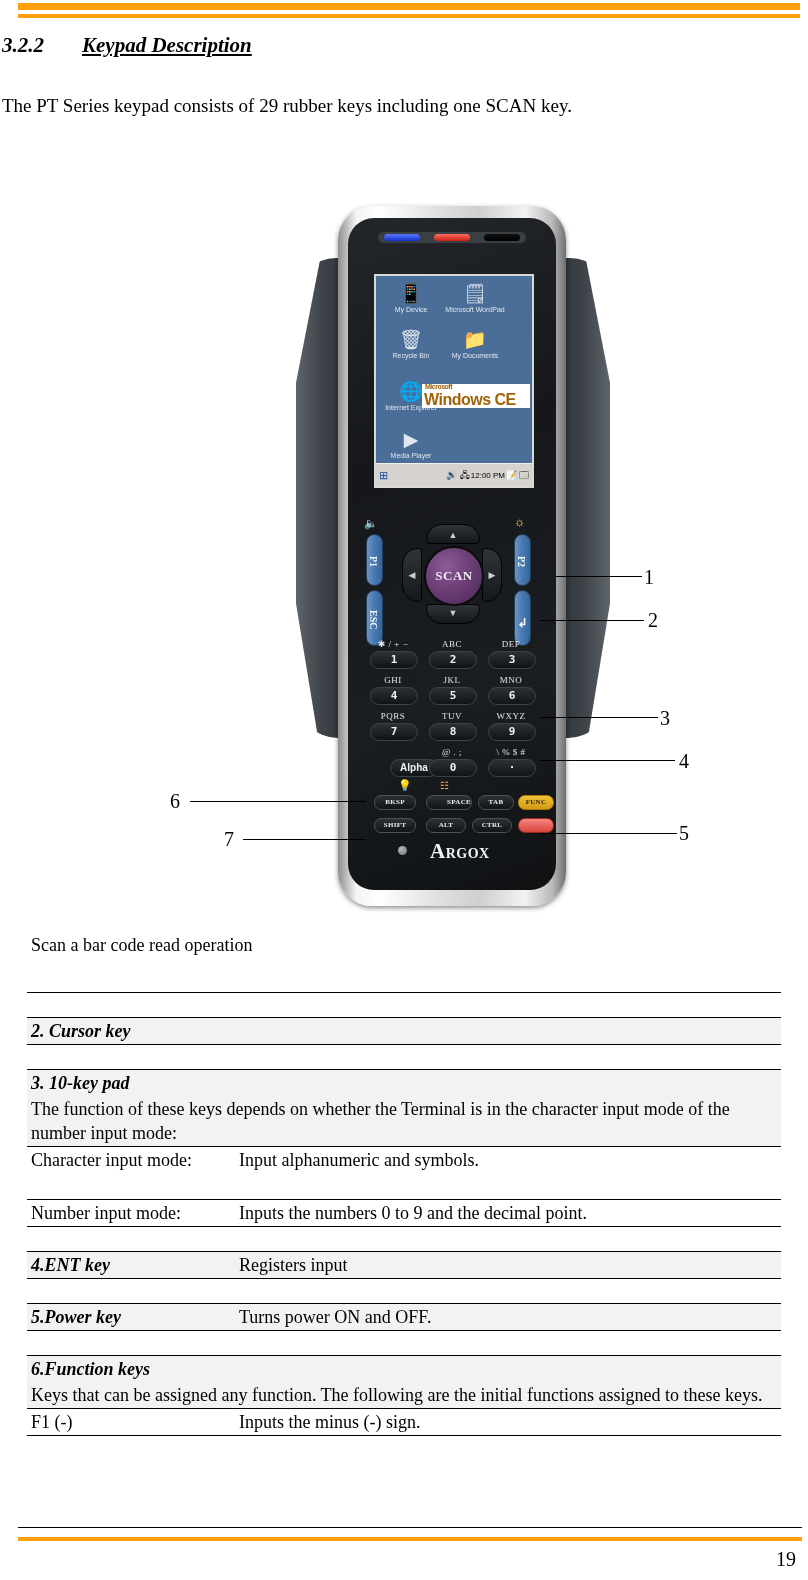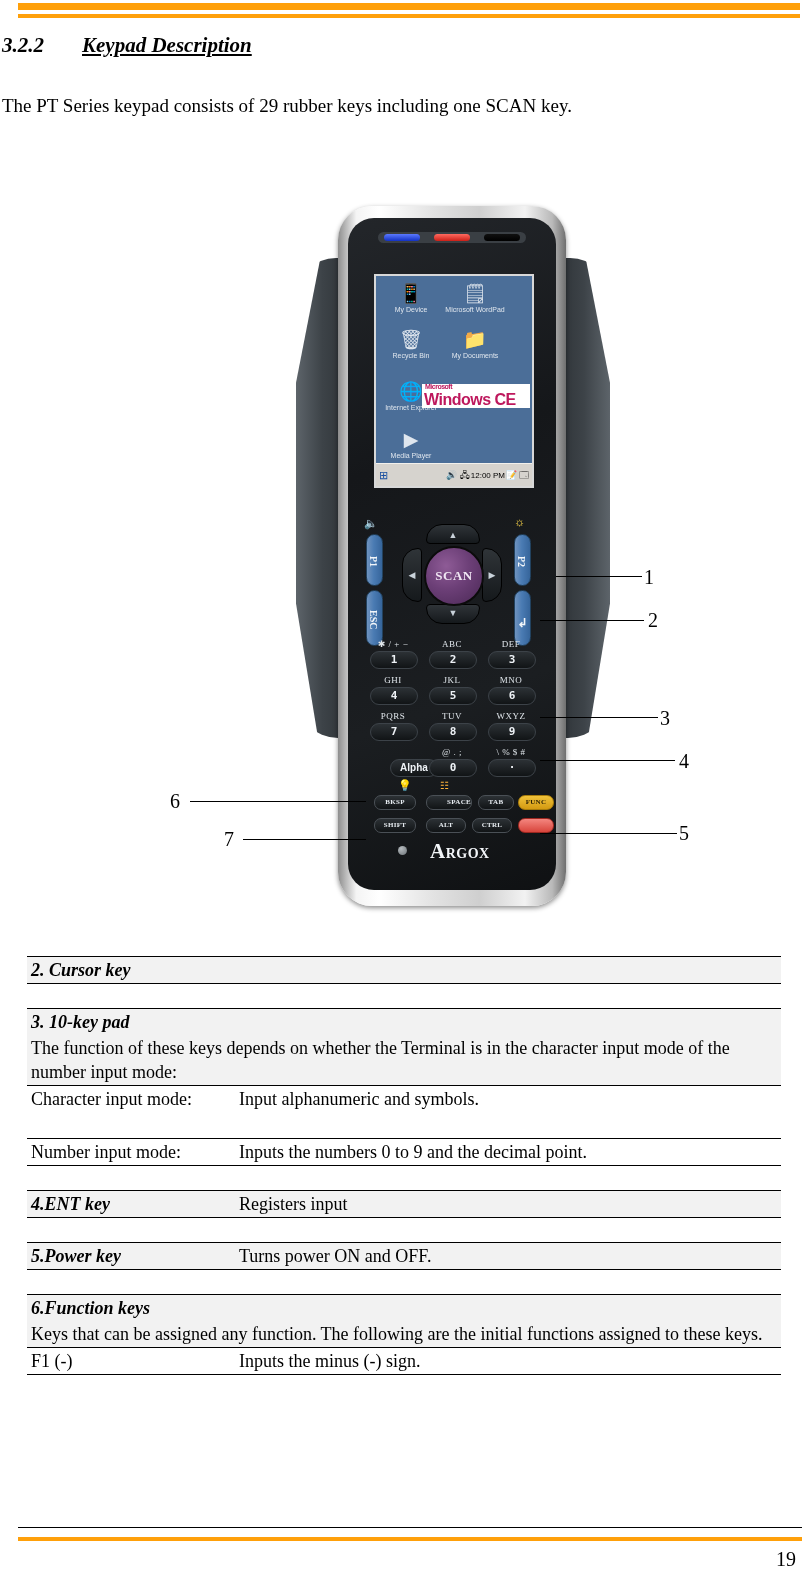--- a/index.html
+++ b/index.html
@@ -144,21 +144,21 @@
   .di-3 { left: 4px;  top: 52px; }
   .di-4 { left: 68px; top: 52px; }
   .di-5 { left: 4px;  top: 104px; }
   .di-6 { left: 4px;  top: 152px; }
 
   .ce-logo {
     position: absolute;
     left: 46px; top: 108px;
     width: 108px; height: 24px;
     background: #ffffff;
-    color: #be185d;
+    color: #a16207;
     font-family: "Liberation Sans", sans-serif;
     font-weight: bold;
     font-size: 15px;
     line-height: 24px;
     padding-left: 8px;
     letter-spacing: -0.5px;
     box-sizing: border-box;
   }
   .ce-logo .ms {
     position: absolute;
@@ -557,20 +557,23 @@
 <div class="calnum" style="left:644px; top:567px;">1</div>
 <div class="calnum" style="left:648px; top:610px;">2</div>
 <div class="calnum" style="left:660px; top:708px;">3</div>
 <div class="calnum" style="left:679px; top:751px;">4</div>
 <div class="calnum" style="left:679px; top:823px;">5</div>
 <div class="calnum" style="left:170px; top:791px;">6</div>
 <div class="calnum" style="left:224px; top:829px;">7</div>
 
 <table class="tbl">
   <tbody>
+  <tr class="row-body">
+    <td colspan="2" style="height:58px;">Scan a bar code read operation</td>
+  </tr>
   <tr class="row-gap">
         <td colspan="2"></td>
       </tr>
 
   <tr class="row-hdr">
     <td colspan="2">2. Cursor key</td>
   </tr>
   <tr class="row-gap">
         <td colspan="2"></td>
       </tr>

